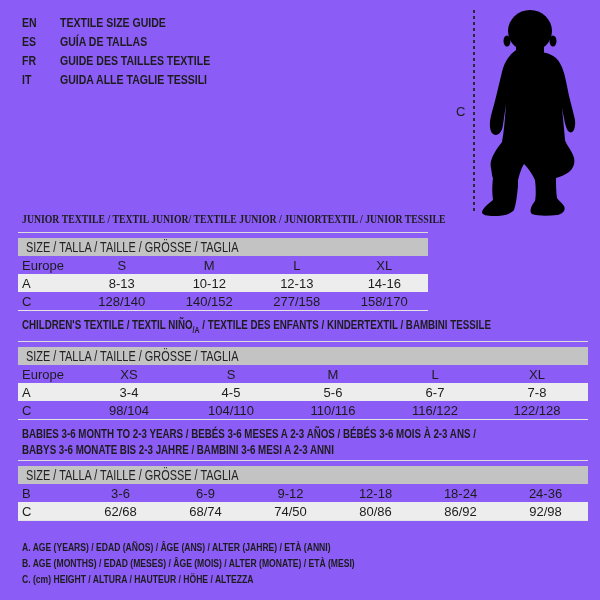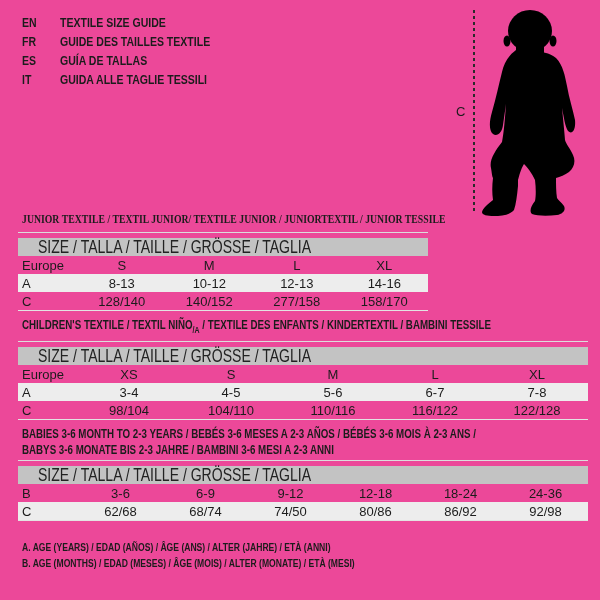--- a/index.html
+++ b/index.html
@@ -1,37 +1,37 @@
 <!DOCTYPE html>
 <html style="--table-header-bg: #c3c3c3; --row-shade-bg: #ededed; --rule-line: #dcdcdc; --text-color: #1c1c1c; --silhouette-color: #000000;"><head>
 <meta charset="utf-8">
 <style>
   html,body{margin:0;padding:0;background:#fff;}
   .canvas{
-    position:relative;width:600px;height:600px;background:#ec4899;overflow:hidden;
+    position:relative;width:600px;height:600px;background:#8b5cf6;overflow:hidden;
     font-family:"Liberation Sans", sans-serif;color:var(--text-color,#1c1c1c);
   }
   .cond{display:inline-block;transform:scaleX(0.78);transform-origin:0 50%;white-space:nowrap;}
   
   .lang-block{position:absolute;left:22px;top:13px;}
   .lang-row{display:flex;height:19px;align-items:center;font-weight:bold;font-size:13.5px;}
   .lang-code{width:38px;}
   
   .height-line{position:absolute;left:473px;top:10px;width:2px;height:202px;
     background:repeating-linear-gradient(to bottom,#2a2a2a 0 3px,transparent 3px 6px);}
   .c-label{position:absolute;left:456px;top:104px;font-size:13px;}
   .baby{position:absolute;left:480px;top:8px;width:112px;height:210px;color:var(--silhouette-color,#000);}
   
   .section-heading{position:absolute;left:22px;font-weight:bold;font-size:12.5px;line-height:16px;}
   .subscript{font-size:9px;vertical-align:sub;}
   
   .size-table{position:absolute;left:18px;border-bottom:1px solid #e3e3e3;}
   .table-rule{height:1px;background:var(--rule-line,#dcdcdc);margin-bottom:5px;}
   .thead{height:18px;background:var(--table-header-bg,#c3c3c3);display:flex;align-items:center;
-    padding-left:20px;font-size:18px;color:#222;box-sizing:border-box;}
+    padding-left:8px;font-size:14px;color:#222;box-sizing:border-box;}
   .trow{display:flex;height:18px;align-items:center;font-size:13px;}
   .trow.shaded{background:var(--row-shade-bg,#ededed);}
   .tlabel{width:56px;padding-left:4px;box-sizing:content-box;}
   .tcell{flex:1;text-align:center;}
   #t1{top:232px;width:410px;}
   #t2{top:341px;width:570px;}
   #t3{top:460px;width:570px;}
   #h1{top:211px;font-family:Liberation Serif, serif;}
   #h2{top:317px;}
   #h3{top:426px;}
@@ -42,26 +42,26 @@
 <body>
 
 <div class="canvas">
 
   <div class="lang-block">
     <div class="lang-row">
       <span class="lang-code"><span class="cond">EN</span></span>
       <span class="cond">TEXTILE SIZE GUIDE</span>
     </div>
     <div class="lang-row">
+      <span class="lang-code"><span class="cond">ES</span></span>
+      <span class="cond">GUÍA DE TALLAS</span>
+    </div>
+    <div class="lang-row">
       <span class="lang-code"><span class="cond">FR</span></span>
       <span class="cond">GUIDE DES TAILLES TEXTILE</span>
-    </div>
-    <div class="lang-row">
-      <span class="lang-code"><span class="cond">ES</span></span>
-      <span class="cond">GUÍA DE TALLAS</span>
     </div>
     <div class="lang-row">
       <span class="lang-code"><span class="cond">IT</span></span>
       <span class="cond">GUIDA ALLE TAGLIE TESSILI</span>
     </div>
   </div>
 
   <div class="height-line"></div>
   <span class="c-label">C</span>
   <svg class="baby" viewBox="0 0 112 210" aria-hidden="true">
@@ -164,15 +164,16 @@
       <span class="tcell">74/50</span>
       <span class="tcell">80/86</span>
       <span class="tcell">86/92</span>
       <span class="tcell">92/98</span>
     </div>
   </div>
 
   <div class="footnotes">
     <div><span class="cond">A. AGE (YEARS) / EDAD (AÑOS) / ÂGE (ANS) / ALTER (JAHRE) / ETÀ (ANNI)</span></div>
     <div><span class="cond">B. AGE (MONTHS) / EDAD (MESES) / ÂGE (MOIS) / ALTER (MONATE) / ETÀ (MESI)</span></div>
+    <div><span class="cond">C. (cm) HEIGHT / ALTURA / HAUTEUR / HÖHE / ALTEZZA</span></div>
   </div>
 
 </div>
 
 </body></html>

